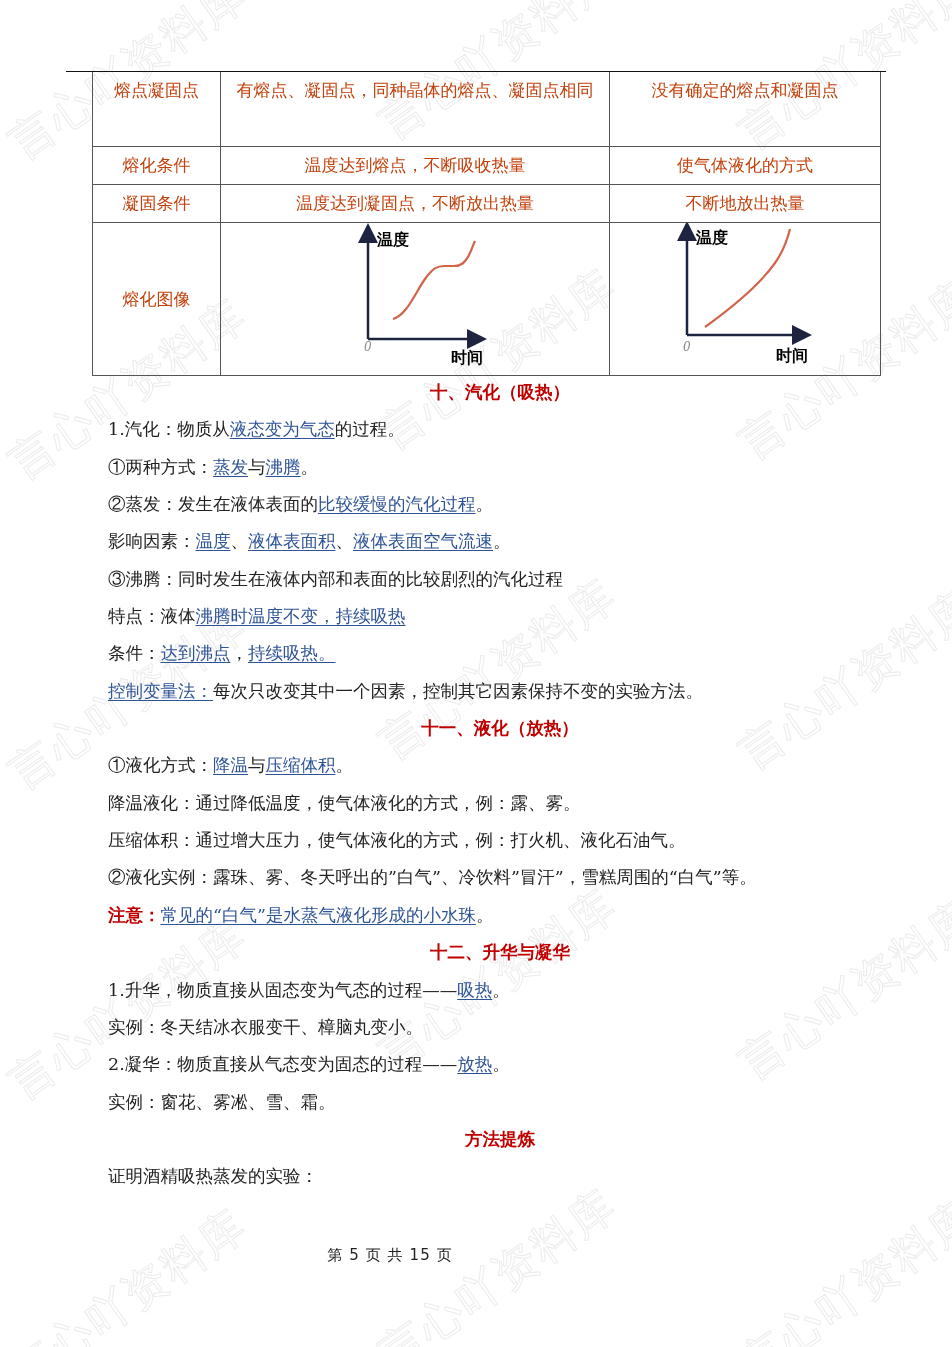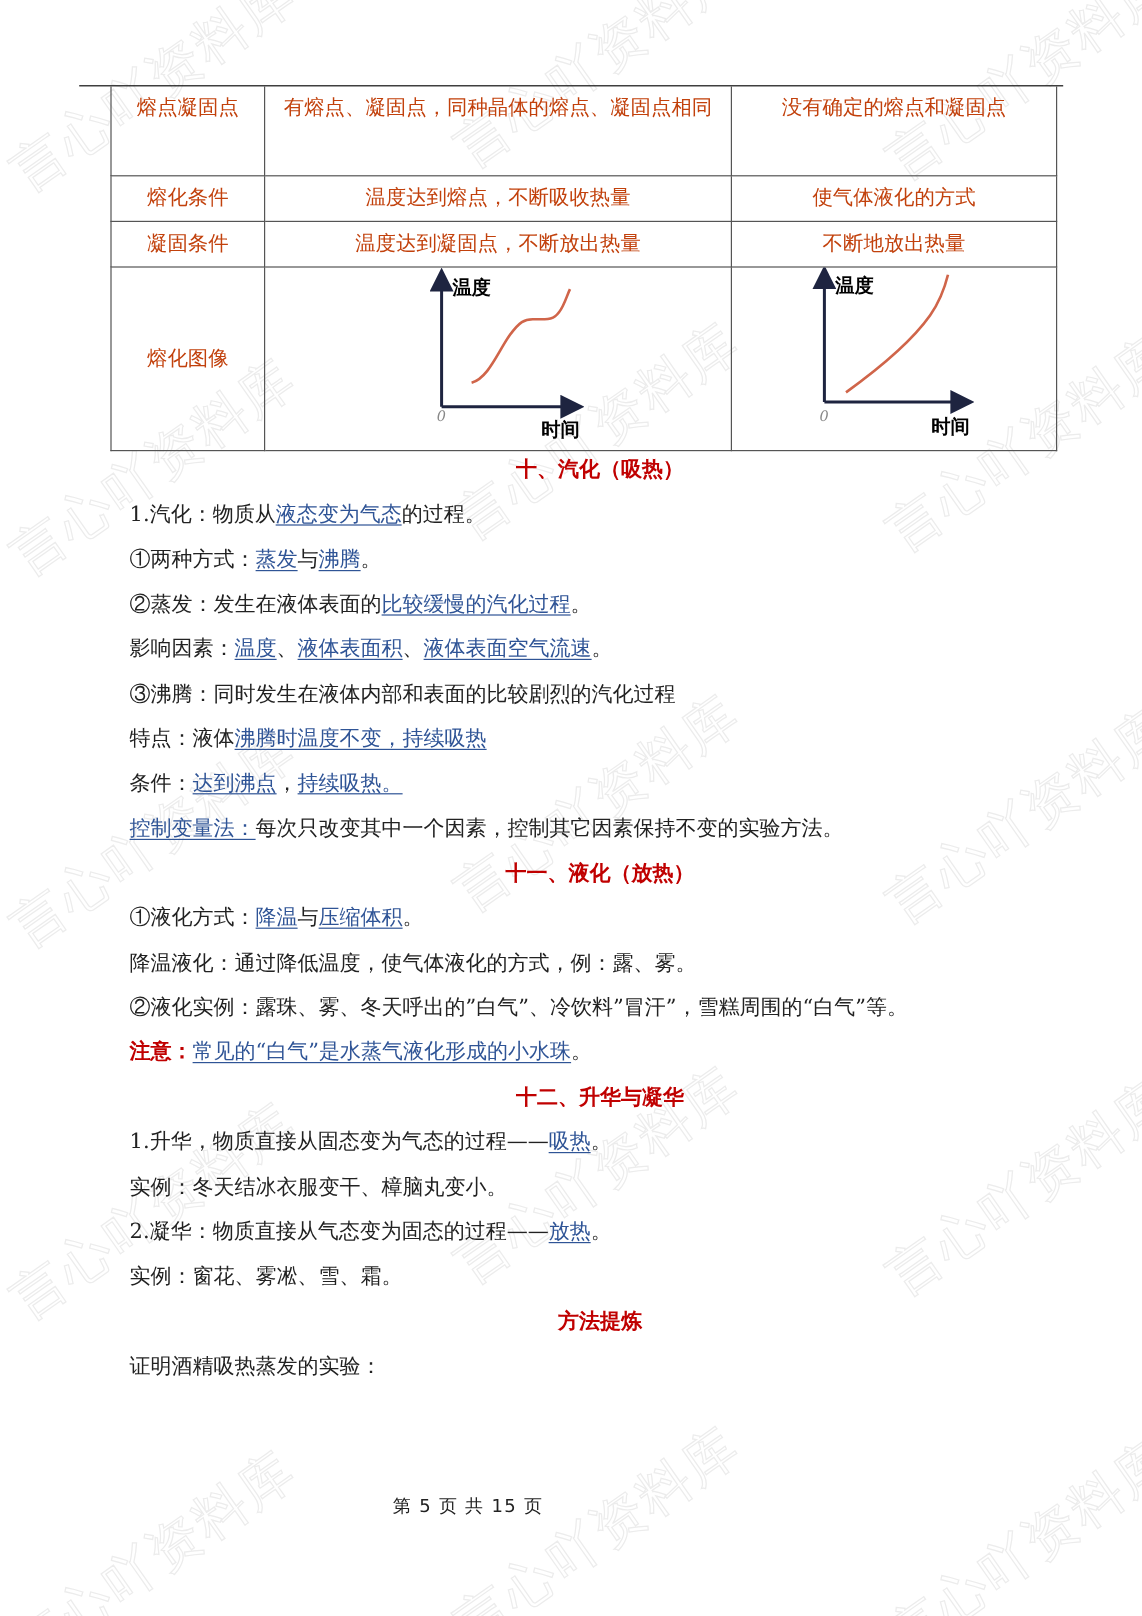--- a/index.html
+++ b/index.html
@@ -130,20 +130,21 @@
   </div>
   <div class="line">
     <span class="u">控制变量法：</span><span>每次只改变其中一个因素，控制其它因素保持不变的实验方法。</span>
   </div>
 
   <div class="line h">十一、液化（放热）</div>
   <div class="line">
     <span>①液化方式：</span><span class="u">降温</span><span>与</span><span class="u">压缩体积</span><span>。</span>
   </div>
   <div class="line">降温液化：通过降低温度，使气体液化的方式，例：露、雾。</div>
+  <div class="line">压缩体积：通过增大压力，使气体液化的方式，例：打火机、液化石油气。</div>
   <div class="line">②液化实例：露珠、雾、冬天呼出的”白气”、冷饮料”冒汗”，雪糕周围的“白气”等。</div>
   <div class="line">
     <span class="red">注意：</span><span class="u">常见的“白气”是水蒸气液化形成的小水珠</span><span>。</span>
   </div>
 
   <div class="line h">十二、升华与凝华</div>
   <div class="line">
     <span>1.升华，物质直接从固态变为气态的过程——</span><span class="u">吸热</span><span>。</span>
   </div>
   <div class="line">实例：冬天结冰衣服变干、樟脑丸变小。</div>

